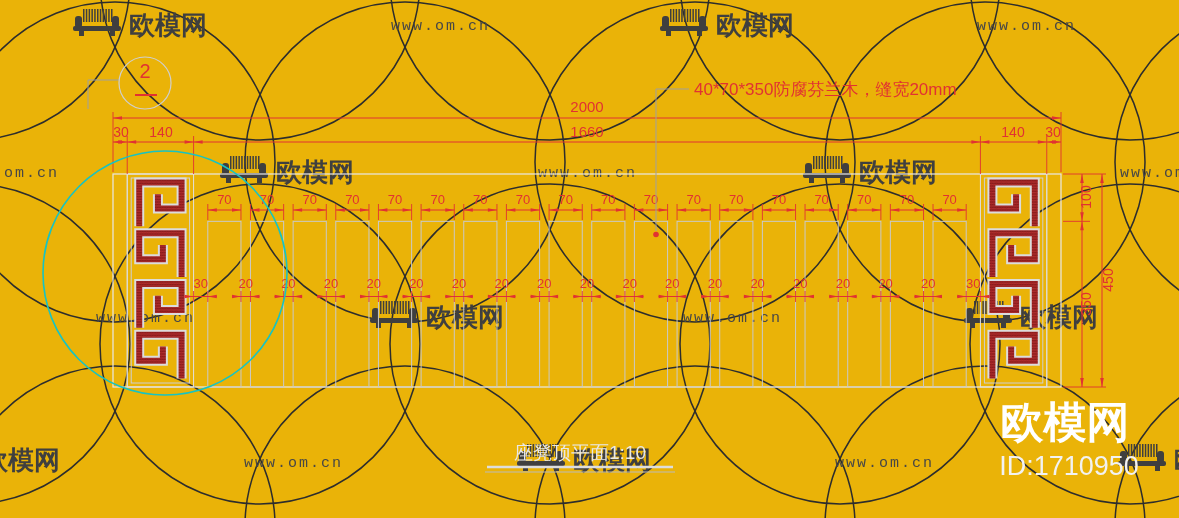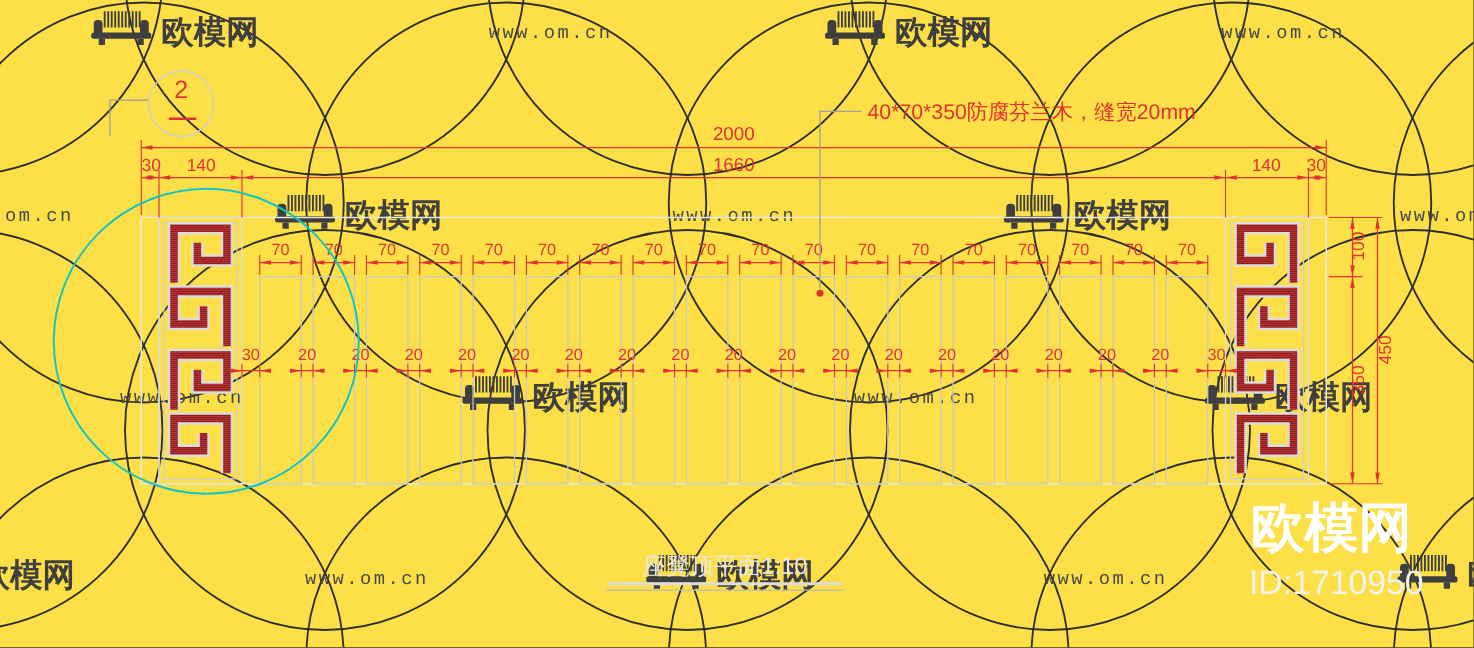--- a/index.html
+++ b/index.html
@@ -1,16 +1,16 @@
 <!DOCTYPE html>
 <html><head>
 <meta charset="utf-8">
 <style>
   html,body{margin:0;padding:0;background:#000;}
-  .stage{position:relative;width:1179px;height:518px;background:#fde047;overflow:hidden;
+  .stage{position:relative;width:1179px;height:518px;background:#eab308;overflow:hidden;
          font-family:"Liberation Sans",sans-serif;}
   svg{position:absolute;left:0;top:0;}
   text{font-family:"Liberation Sans",sans-serif;}
   .dimtxt{fill:#e13232;}
   .wm-url{font-family:"Liberation Mono",monospace;letter-spacing:2px;fill:#474747;}
 </style>
 </head>
 <body>
 
 <div class="stage">

